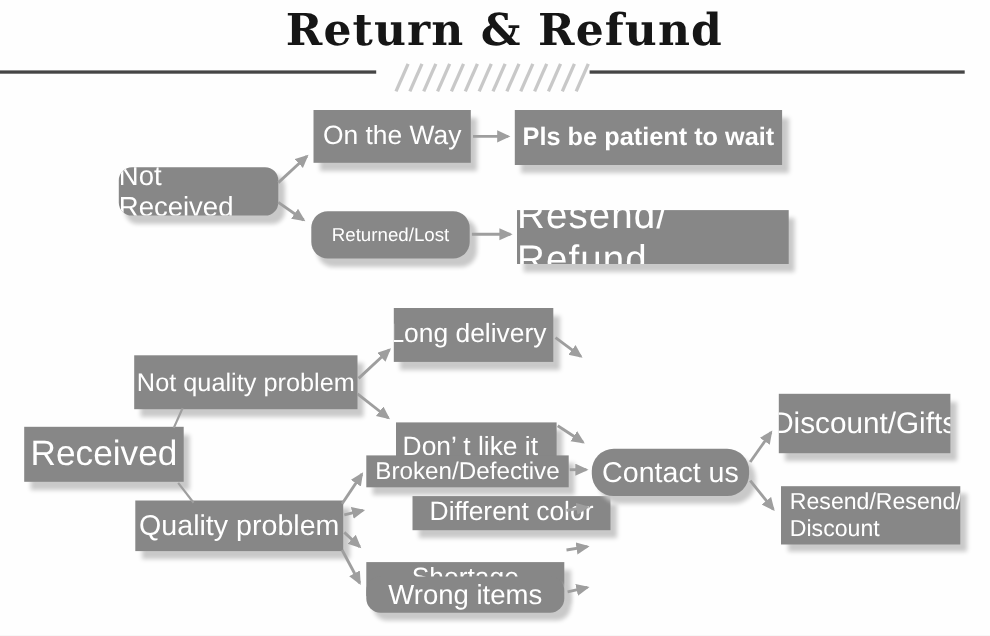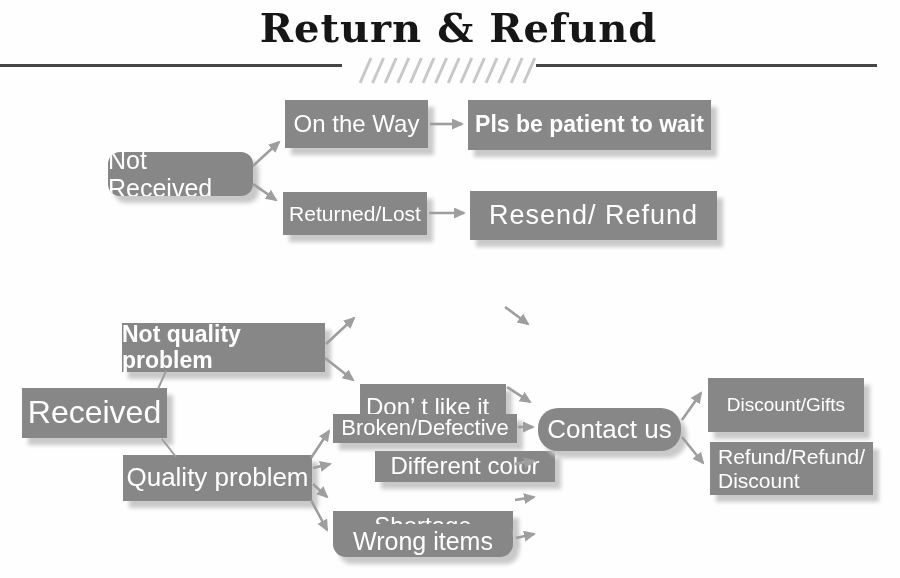--- a/index.html
+++ b/index.html
@@ -24,33 +24,33 @@
   .node{
     position:absolute;background:var(--box);color:var(--box-text);
     display:flex;align-items:center;justify-content:center;
     box-shadow:6px 7px 4px var(--shadow);
     white-space:pre-line;line-height:1.12;z-index:2;overflow:hidden;
   }
   .node.left{justify-content:flex-start;text-align:left;}
   #n-not-received{left:108px;top:152px;width:145px;height:44px;font-size:25px;border-radius:12px;}
   #n-on-the-way{left:285px;top:100px;width:143px;height:48px;font-size:24px;}
   #n-pls-wait{left:468px;top:100px;width:243px;height:50px;font-size:23px;font-weight:bold;}
-  #n-returned-lost{left:283px;top:192px;width:144px;height:43px;font-size:21px;}
-  #n-resend-refund{left:470px;top:191px;width:247px;height:49px;font-size:27px;letter-spacing:1px;}
-  #n-not-quality{left:122px;top:323px;width:203px;height:49px;font-size:23px;font-weight:bold;}
+  #n-returned-lost{left:283px;top:192px;width:144px;height:43px;font-size:17px;border-radius:15px;}
+  #n-resend-refund{left:470px;top:191px;width:247px;height:49px;font-size:35px;letter-spacing:1px;}
+  #n-not-quality{left:122px;top:323px;width:203px;height:49px;font-size:23px;}
   #n-received{left:22px;top:388px;width:145px;height:50px;font-size:32px;}
   #n-quality{left:123px;top:455px;width:189px;height:46px;font-size:26px;}
   #n-long-delivery{left:358px;top:280px;width:145px;height:49px;font-size:24px;text-indent:-4px;}
   #n-dont-like{left:360px;top:356px;width:146px;height:47px;font-size:24px;padding-left:6px;width:140px;margin-top:28px;}
   #n-broken{left:333px;top:414px;width:184px;height:29px;font-size:22px;}
   #n-different-color{left:333px;top:451px;width:180px;height:31px;font-size:24px;margin-left:42px;}
   #n-shortage{left:333px;top:511px;width:180px;height:31px;font-size:24px;}
   #n-wrong-items{left:333px;top:524px;width:180px;height:33px;font-size:25px;border-radius:13px;}
   #n-contact-us{left:538px;top:408px;width:143px;height:43px;font-size:26px;border-radius:20px;}
-  #n-discount-gifts{left:708px;top:358px;width:156px;height:54px;font-size:19px;margin-top:20px;}
+  #n-discount-gifts{left:708px;top:358px;width:156px;height:54px;font-size:27px;}
   #n-resend-refund-discount{left:710px;top:442px;width:155px;height:53px;font-size:21px;padding-left:8px;}
   #arrow-layer{position:absolute;left:0;top:0;z-index:3;pointer-events:none;}
 </style>
 </head>
 <body>
 
 <div class="canvas">
 
   <h1 class="page-title">Return &amp; Refund</h1>
 
@@ -74,29 +74,30 @@
   <div class="rule rule-right"></div>
 
   <div class="node" id="n-not-received">Not Received</div>
   <div class="node" id="n-on-the-way">On the Way</div>
   <div class="node" id="n-pls-wait">Pls be patient to wait</div>
   <div class="node" id="n-returned-lost">Returned/Lost</div>
   <div class="node" id="n-resend-refund">Resend/ Refund</div>
 
   <div class="node" id="n-received">Received</div>
   <div class="node" id="n-not-quality">Not quality problem</div>
+  <div class="node left" id="n-long-delivery">Long delivery</div>
   <div class="node left" id="n-dont-like">Don’ t like it</div>
   <div class="node" id="n-quality">Quality problem</div>
   <div class="node" id="n-broken">Broken/Defective</div>
   <div class="node" id="n-different-color">Different color</div>
   <div class="node" id="n-shortage">Shortage</div>
   <div class="node" id="n-wrong-items">Wrong items</div>
   <div class="node" id="n-contact-us">Contact us</div>
   <div class="node" id="n-discount-gifts">Discount/Gifts</div>
-  <div class="node left" id="n-resend-refund-discount">Refund/Refund/ Discount</div>
+  <div class="node left" id="n-resend-refund-discount">Resend/Resend/ Discount</div>
 
   <svg id="arrow-layer" width="900" height="578" viewBox="0 0 900 578">
       <defs>
         <marker id="ah" markerUnits="userSpaceOnUse" markerWidth="13" markerHeight="12" refX="10" refY="5.5" orient="auto">
           <path d="M0,0 L12,5.5 L0,11 z" fill="#9e9e9e"></path>
         </marker>
       </defs>
       <line x1="253" y1="166" x2="279" y2="142" stroke="#9e9e9e" stroke-width="2.6" marker-end="url(#ah)"></line>
       <line x1="253" y1="184" x2="276" y2="200" stroke="#9e9e9e" stroke-width="2.6" marker-end="url(#ah)"></line>
       <line x1="430" y1="124" x2="462" y2="124" stroke="#9e9e9e" stroke-width="2.6" marker-end="url(#ah)"></line>

